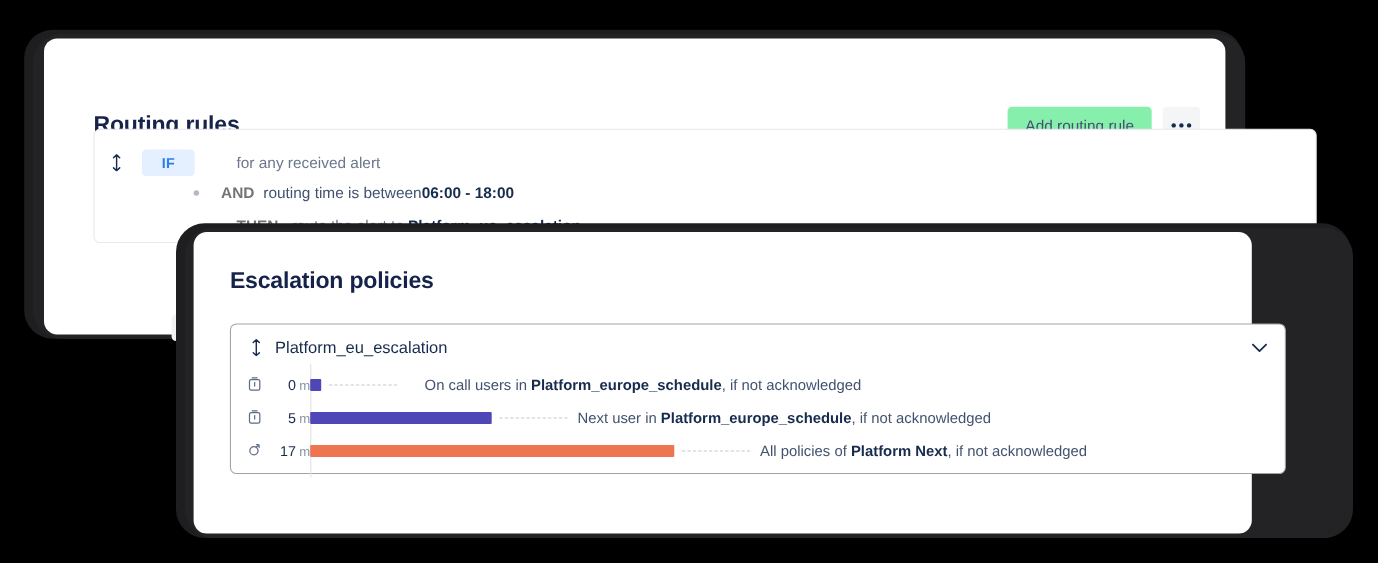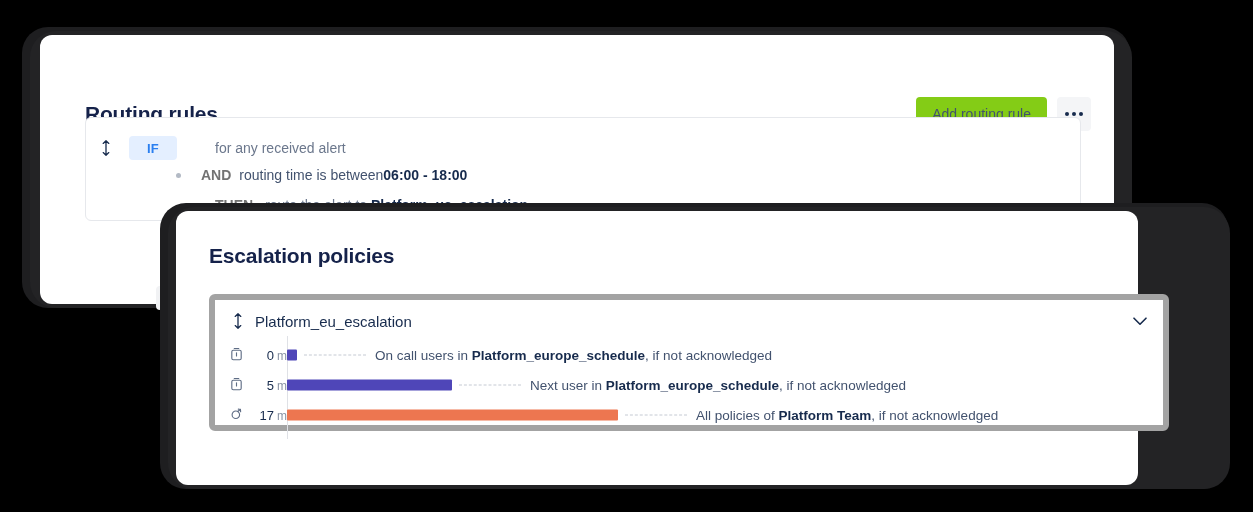--- a/index.html
+++ b/index.html
@@ -37,21 +37,21 @@
   }
   .card-title {
     font-size: 21px;
     font-weight: 700;
     color: #15224a;
     letter-spacing: -0.2px;
     white-space: nowrap;
   }
   .head-actions { display: flex; align-items: center; gap: 10px; }
   .btn-ghost {
-    background: #84cc16;
+    background: #86efac;
     border: none;
     border-radius: 4px;
     color: #42526e;
     font-family: "Liberation Sans", sans-serif;
     font-size: 14px;
     padding: 9px 16px;
     cursor: pointer;
     white-space: nowrap;
     text-align: center;
   }
@@ -98,21 +98,21 @@
   .kw { font-size: 14px; font-weight: 700; color: #737373; }
   .dot-bullet {
     width: 5px; height: 5px; border-radius: 50%;
     background: #b3bac5; flex: 0 0 auto;
   }
   .time-val { font-size: 14px; font-weight: 700; color: #172b4d; white-space: nowrap; }
 
   
   .esc-panel {
     position: absolute;
-    border: 6px solid #a3a3a3;
+    border: 1px solid #a3a3a3;
     border-radius: 6px;
     background: #fff;
   }
   .esc-head {
     position: absolute;
     left: 16px; right: 14px; top: 12px;
     display: flex; align-items: center;
   }
   .esc-name {
     font-size: 15px; color: #172b4d; font-weight: 400;
@@ -190,21 +190,21 @@
       <div class="head-actions">
         <button class="btn-ghost">Add routing rule</button>
         <button class="btn-dots">
           <i></i>
           <i></i>
           <i></i>
         </button>
       </div>
     </div>
 
-    <div class="rule-panel" style="left:45px; top:82px; width:996px; height:104px;">
+    <div class="rule-panel" style="left:45px; top:82px; width:1112px; height:104px;">
 
       <div class="rule-line" style="position:absolute; left:13px; top:18px; gap:0;">
         <span class="drag-icon">
           <svg width="10" height="16" viewBox="0 0 10 16" fill="none">
             <path d="M5 1 L5 15 M2.2 3.4 L5 0.8 L7.8 3.4 M2.2 12.6 L5 15.2 L7.8 12.6" stroke="#172b4d" stroke-width="1.3" stroke-linecap="round" stroke-linejoin="round"></path>
           </svg>
         </span>
         <span class="badge badge-if" style="margin-left:16px;">IF</span>
         <span class="rule-text" style="margin-left:38px;">for any received alert</span>
       </div>
@@ -262,21 +262,21 @@
               <rect x="3" y="3.4" width="10" height="10.2" rx="1.6" stroke="#5e6c84" stroke-width="1.2"></rect>
               <path d="M5.6 1.6 H10.4" stroke="#5e6c84" stroke-width="1.2" stroke-linecap="round"></path>
               <path d="M8 6.2 V9.6" stroke="#5e6c84" stroke-width="1.2" stroke-linecap="round"></path>
             </svg>
           </span>
           <span class="row-time">
             <span>0</span><span class="u" style="margin-left:3px;">m</span>
           </span>
           <span class="bar" style="width:10px; background:#4f46b8;"></span>
           <span class="dashline" style="left:89px; width:62px;"></span>
-          <span class="row-label" style="left:160px;text-align:right;">
+          <span class="row-label" style="left:176px;text-align:right;">
             <span>On call users in </span><b>Platform_europe_schedule</b><span>, if not acknowledged</span>
           </span>
         </div>
 
         <div class="esc-row" style="height:30px;">
           <span class="row-icon">
             <svg width="15" height="15" viewBox="0 0 16 16" fill="none">
               <rect x="3" y="3.4" width="10" height="10.2" rx="1.6" stroke="#5e6c84" stroke-width="1.2"></rect>
               <path d="M5.6 1.6 H10.4" stroke="#5e6c84" stroke-width="1.2" stroke-linecap="round"></path>
               <path d="M8 6.2 V9.6" stroke="#5e6c84" stroke-width="1.2" stroke-linecap="round"></path>
@@ -298,20 +298,20 @@
               <circle cx="7.3" cy="8.3" r="4" stroke="#5e6c84" stroke-width="1.2"></circle>
               <path d="M9.6 4.6 L12.2 2.6 M12.2 2.6 L12.4 5 M12.2 2.6 L9.9 2.3" stroke="#5e6c84" stroke-width="1.2" stroke-linecap="round" stroke-linejoin="round"></path>
             </svg>
           </span>
           <span class="row-time">
             <span>17</span><span class="u" style="margin-left:3px;">m</span>
           </span>
           <span class="bar" style="width:331px; background:#ed7650;"></span>
           <span class="dashline" style="left:410px; width:62px;"></span>
           <span class="row-label" style="left:481px;">
-            <span>All policies of </span><b>Platform Team</b><span>, if not acknowledged</span>
+            <span>All policies of </span><b>Platform Next</b><span>, if not acknowledged</span>
           </span>
         </div>
       </div>
     </div>
   </div>
 
 </div>
 
 </body></html>

